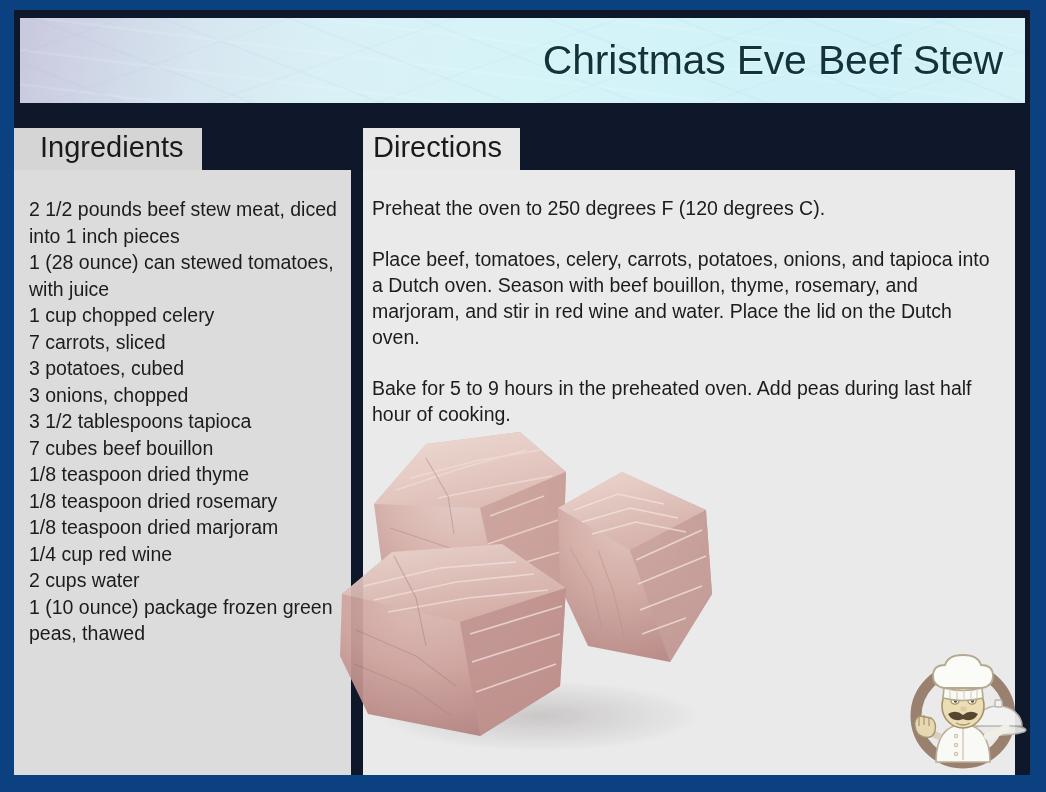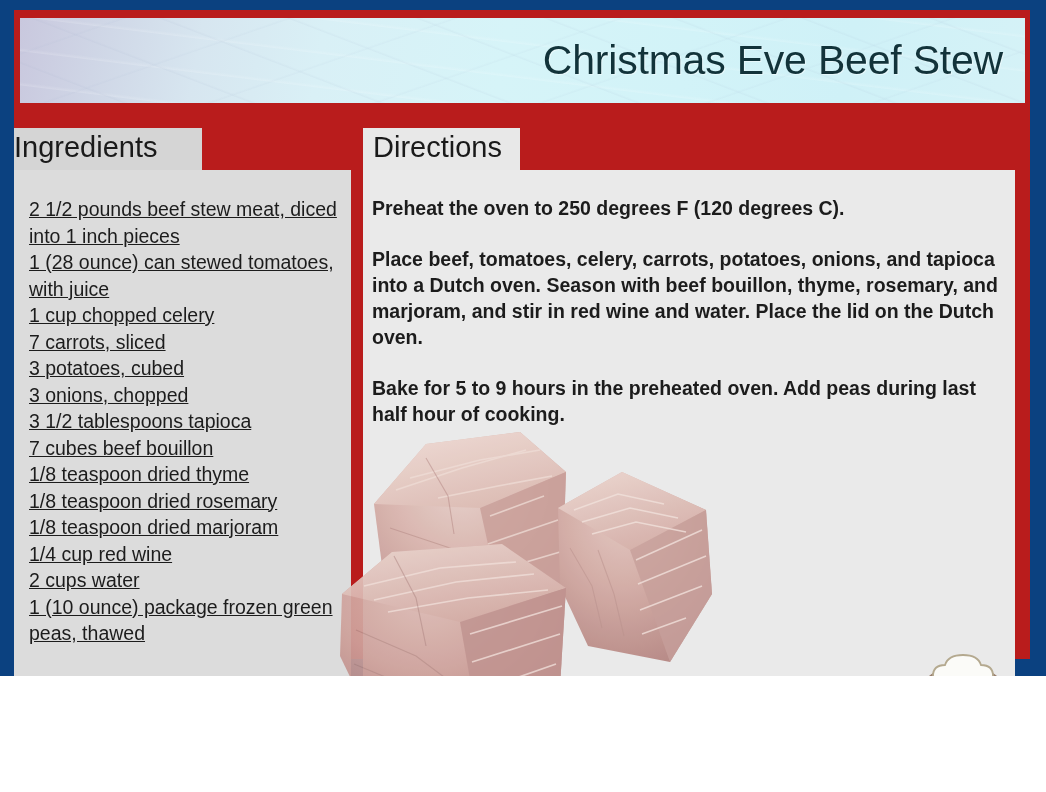--- a/index.html
+++ b/index.html
@@ -3,22 +3,22 @@
 <meta charset="utf-8">
 <style>
   html, body {
     margin: 0;
     padding: 0;
     background: #ffffff;
   }
   #slide {
     position: relative;
     width: 1046px;
-    height: 676px;
-    background: #b91c1c;
+    height: 792px;
+    background: #0f172a;
     font-family: "Liberation Sans", sans-serif;
     overflow: hidden;
     box-sizing: border-box;
   }
   
   .frame-edge {
     position: absolute;
     background: #0b4180;
   }
   .frame-left   { left: 0;  top: 0;    width: 14px;  height: 792px; }
@@ -93,21 +93,21 @@
     line-height: 1;
     white-space: nowrap;
   }
 
   .ing-tab {
     left: 14px;
     top: 128px;
     width: 188px;
     height: 42px;
     background: #d5d5d5;
-    padding: 5px 0 0 0;
+    padding: 5px 0 0 26px;
   }
   .ing-body {
     position: absolute;
     left: 14px;
     top: 170px;
     width: 337px;
     height: 605px;
     background: #dcdcdc;
     box-sizing: border-box;
     padding: 26px 8px 0 15px;
@@ -128,25 +128,24 @@
     height: 605px;
     background: #eaeaea;
     box-sizing: border-box;
     padding: 25px 12px 0 9px;
   }
 
   .ing-list {
     font-size: 19.5px;
     line-height: 26.5px;
     color: #1c1c1c;
-    text-decoration: underline;
   }
   .ing-list div { white-space: normal; }
 
-  .dir-text { font-size: 19.5px; line-height: 26px; color: #1c1c1c; font-weight: bold; }
+  .dir-text { font-size: 19.5px; line-height: 26px; color: #1c1c1c; }
   .dir-text p { margin: 0 0 25px 0; }
   .dir-text p:last-child { margin-bottom: 0; }
 
   
   .beef-photo {
     position: absolute;
     left: 330px;
     top: 398px;
     width: 404px;
     height: 366px;

